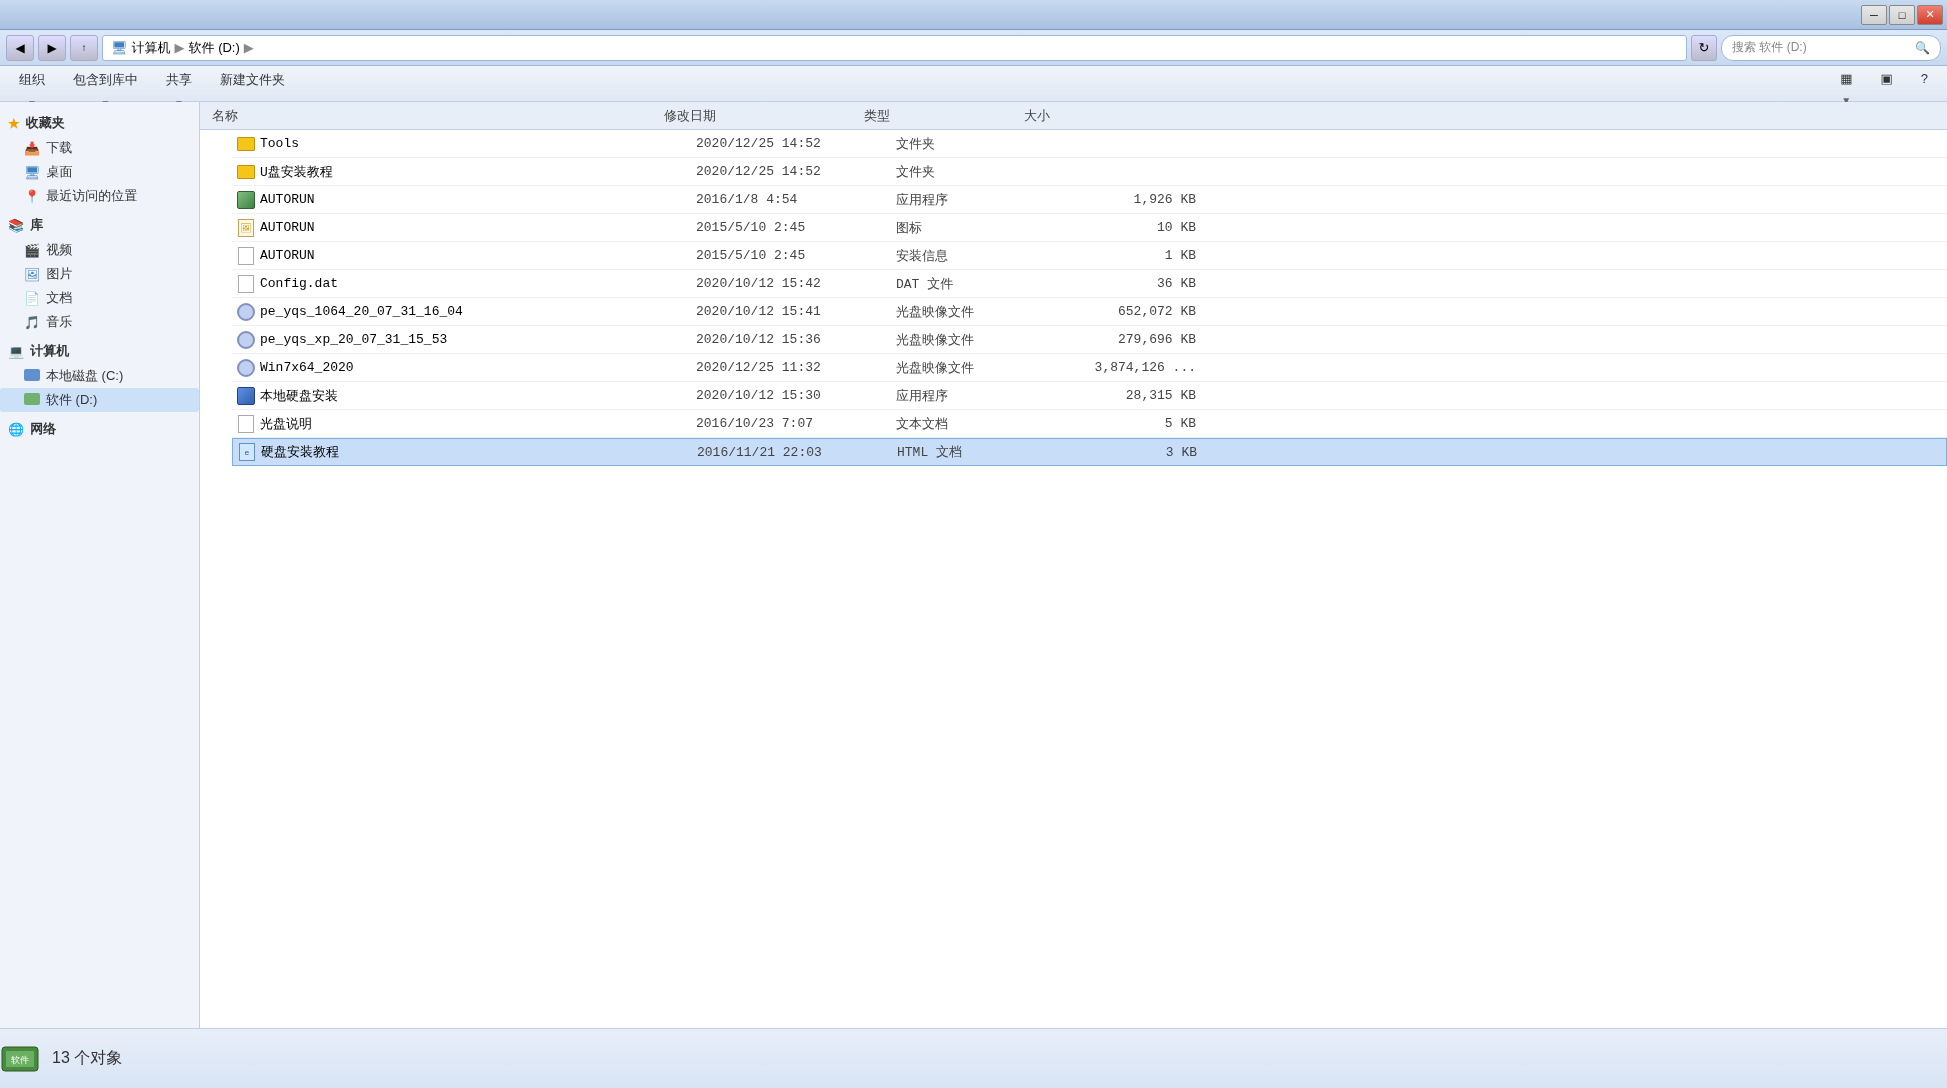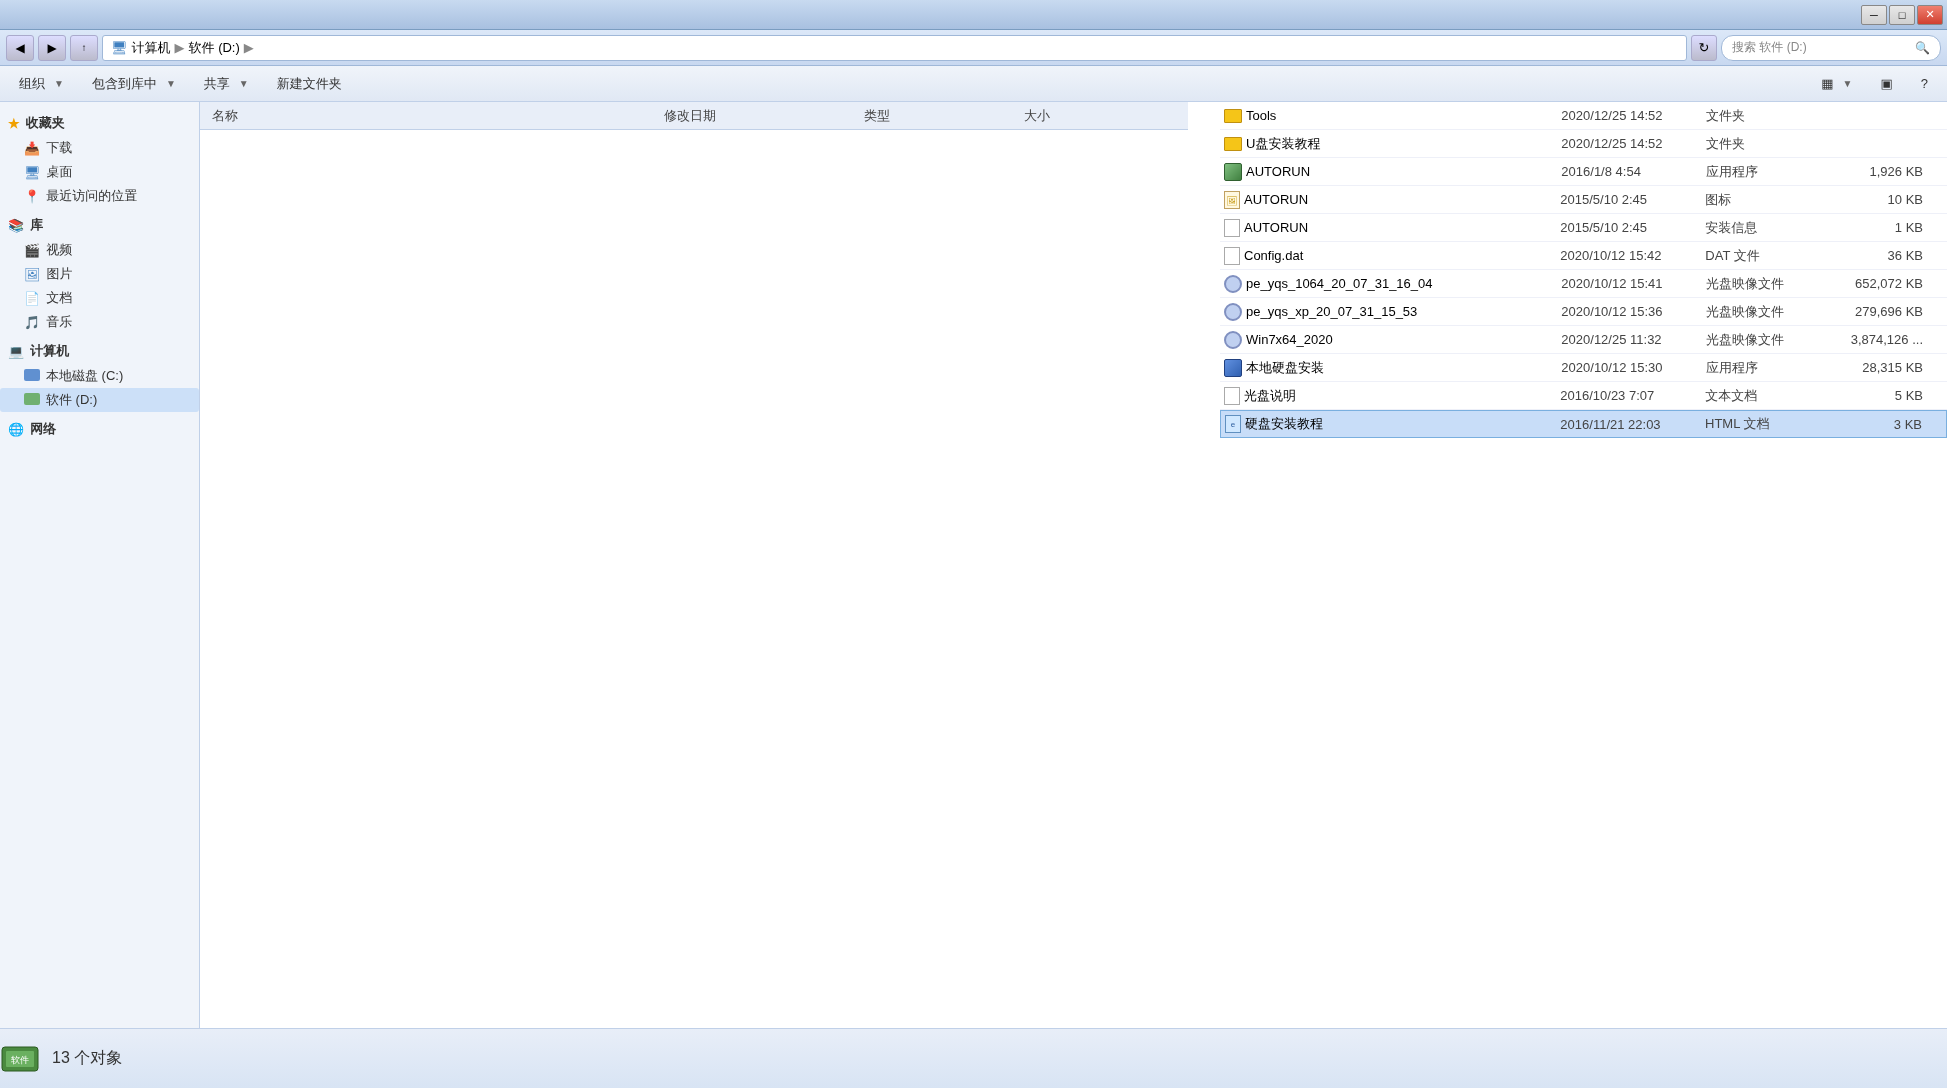--- a/index.html
+++ b/index.html
@@ -113,20 +113,21 @@
       padding: 0 10px;
       border: 1px solid transparent;
       background: transparent;
       border-radius: 3px;
       cursor: pointer;
       display: flex;
       align-items: center;
       gap: 9px;
       font-size: 13px;
       color: #333;
+      flex-direction: column;
     }
     .toolbar-dropdown { font-size: 10px; color: #666; }
 
     
     .main {
       flex: 1;
       display: flex;
       overflow: hidden;
     }
 
@@ -162,22 +163,23 @@
       border-radius: 3px;
     }
     .sidebar-item.active { background: #cce0f8; }
     .icon-hdd { display: inline-block; width: 16px; height: 12px; background: #6090d0; border-radius: 2px; }
     .icon-hdd-d { display: inline-block; width: 16px; height: 12px; background: #70b070; border-radius: 2px; }
 
     
     .file-area {
       flex: 1;
       display: flex;
-      flex-direction: row;
+      flex-direction: column;
       overflow: hidden;
+      font-family: Liberation Mono, monospace;
     }
     .column-headers {
       display: flex;
       align-items: center;
       height: 28px;
       background: #e8eef8;
       border-bottom: 1px solid #c0d0e8;
       padding: 0 4px;
       font-size: 13px;
       color: #444;

